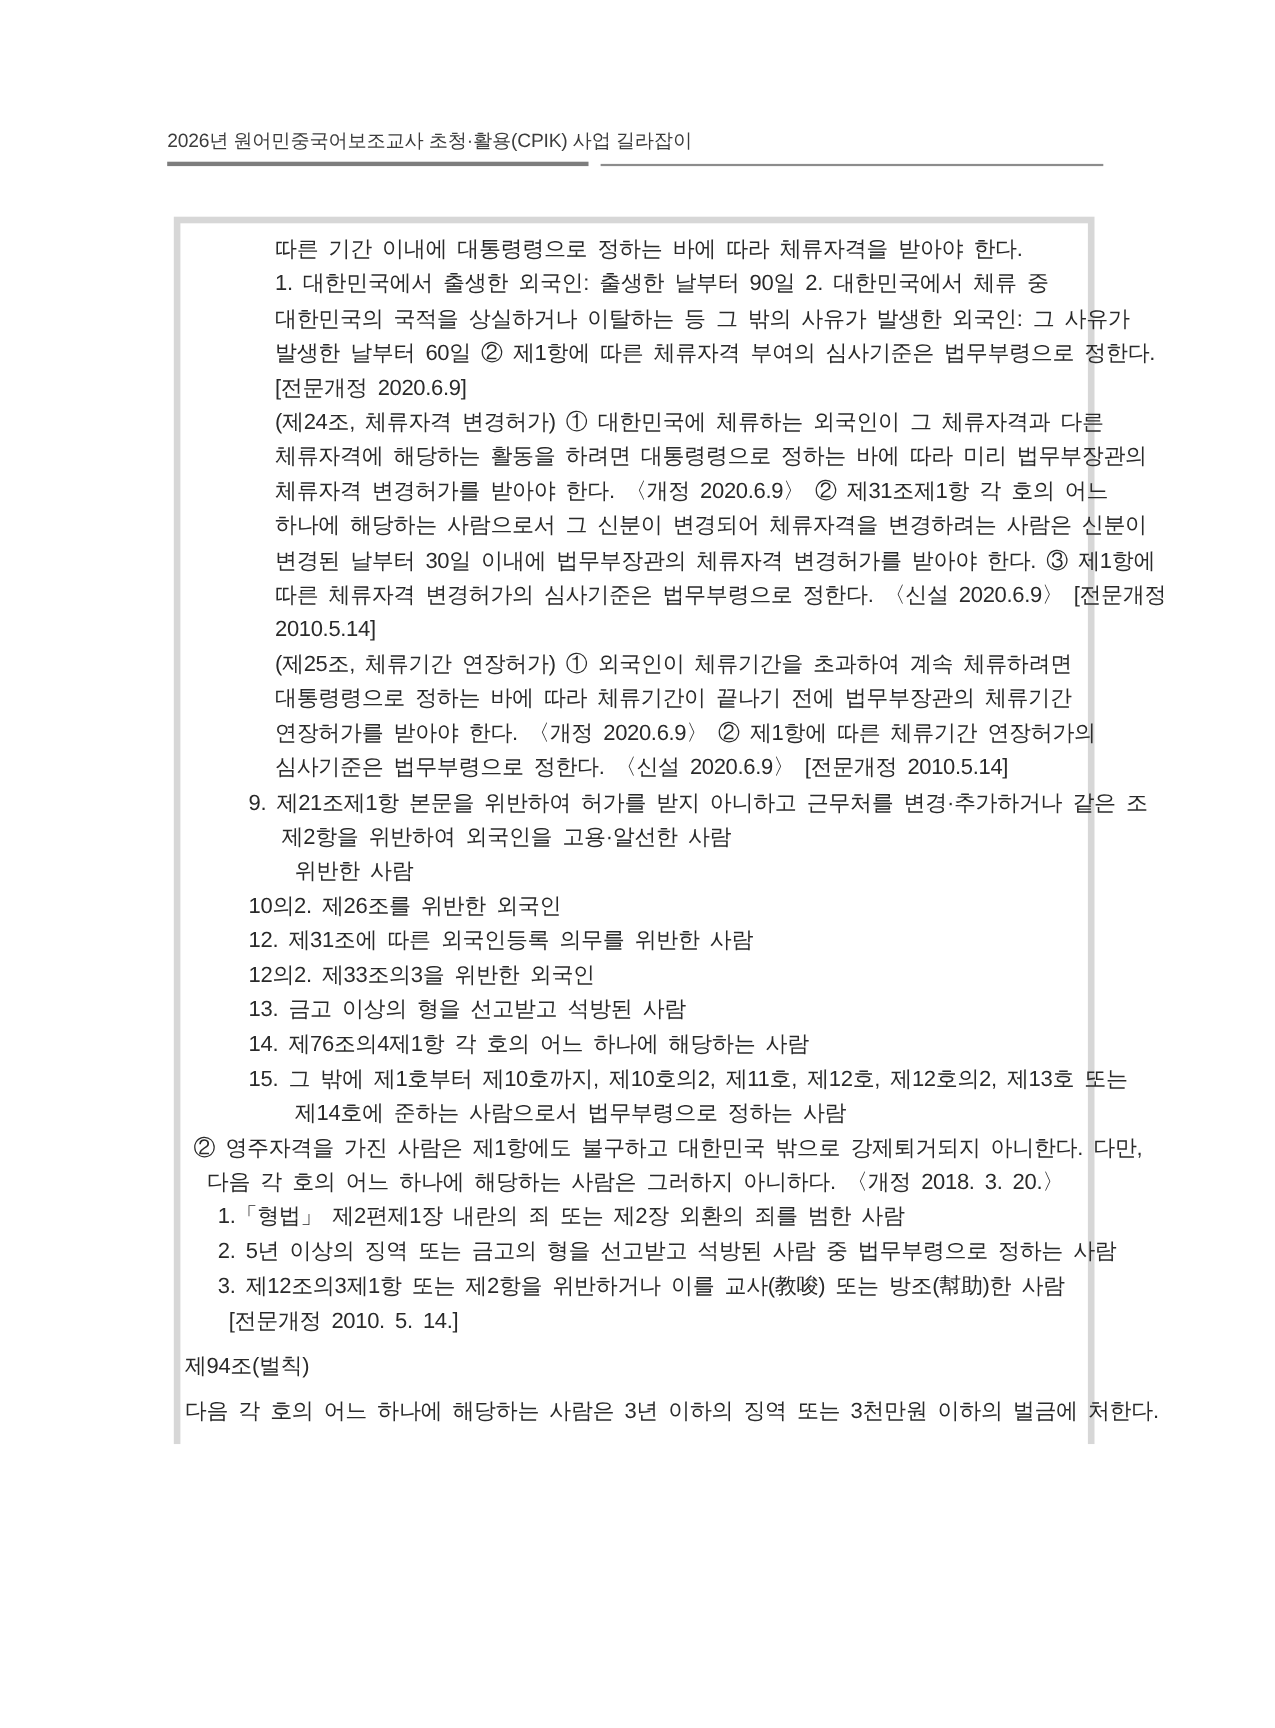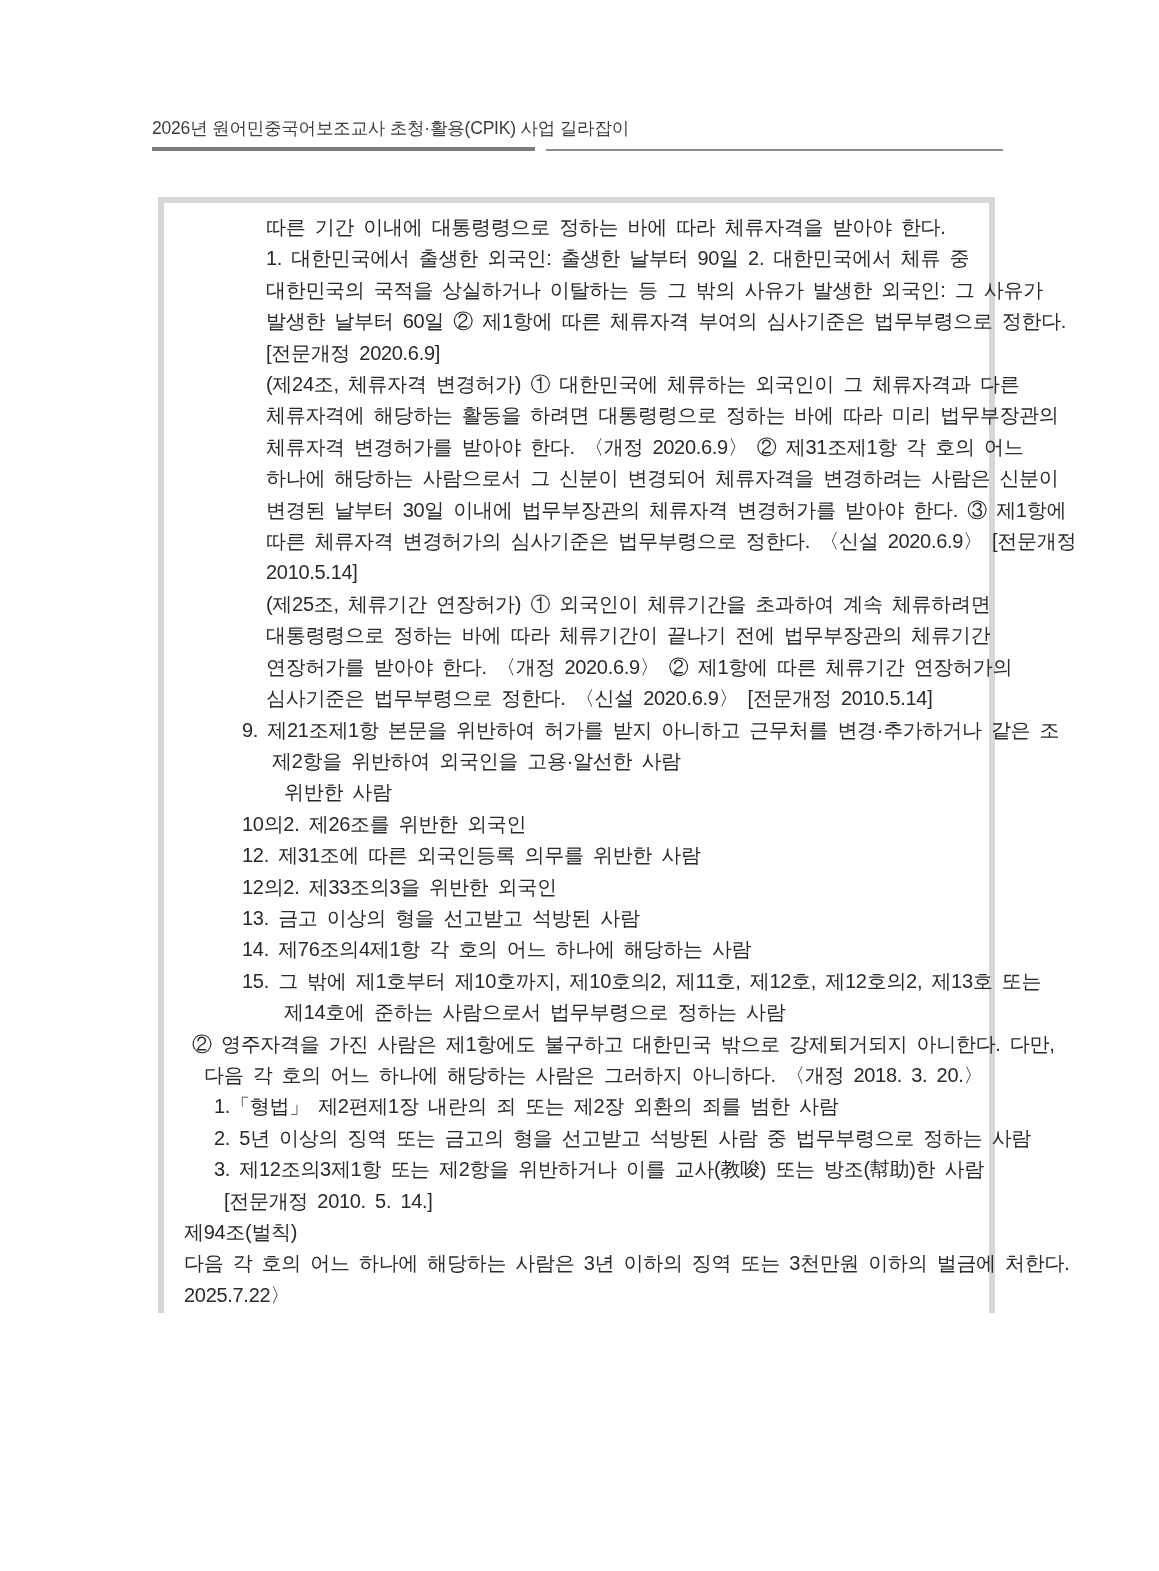--- a/index.html
+++ b/index.html
@@ -25,36 +25,36 @@
   .rule-thin {
     position:absolute; left:546px; top:149px;
     width:457px; height:2px; background:#8c8c8c;
   }
   
   .law-box {
     position:absolute; left:158px; top:197px;
     width:837px; height:1213px;
     border:6px solid #d7d7d7;
     background:#ffffff;
-    padding:9px 6px 0 18px;
+    padding:9px 6px 0 2px;
     font-size:20px; line-height:31.4px;
     color:#2a2a2a;
     word-spacing:4px;
     letter-spacing:-0.3px;
   }
   .ln { white-space:nowrap; }
   .q    { padding-left:84px;  }  
   .n1   { padding-left:60px;  }  
   .c1   { padding-left:90px;  }  
   .c2   { padding-left:102px; }  
   .p2   { padding-left:10px;  }  
   .p2c  { padding-left:22px;  }  
   .s1   { padding-left:32px;  }  
   .s1c  { padding-left:42px;  }  
-  .f    { padding-left:2px;   }  
+  .f    { padding-left:2px;margin-top:10px;   }  
   
   .page-number {
     position:absolute; left:163px; top:1400px;
     font-size:18px; line-height:28px; color:#6d28d9;
   }
   .footer-org {
     position:absolute; left:212px; top:1502px;
     font-size:22px; line-height:24px; font-weight:bold;
     color:#be185d; letter-spacing:-0.2px;
   }

